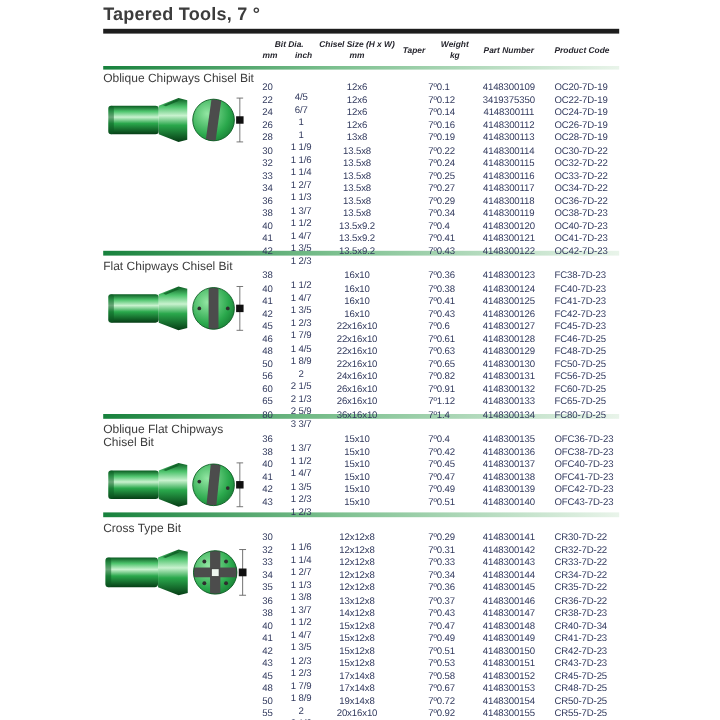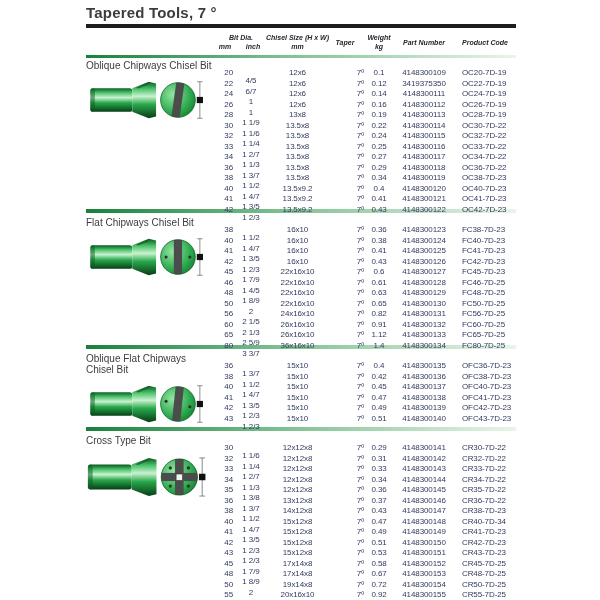--- a/index.html
+++ b/index.html
@@ -29,25 +29,25 @@
   .section { display:flex; }
   .sec-left { width:127px; }
   .sec-title { font-size:10px; line-height:11px; color:var(--title-gray,#3c3c3c); }
   .illus { margin-top:8px; }
   .illus svg { display:block; }
   .sec-rows { width:303px; }
 
   .row { display:grid; grid-template-columns:20px 36px 57px 38px 30px 60px 62px;
     height:10.5px; align-items:center; font-size:8px; line-height:10.5px;
     color:var(--text-navy,#323a5e); letter-spacing:-0.1px; white-space:nowrap; }
-  .c-mm { text-align:right; }
+  .c-mm { text-align:center; }
   .c-inch { text-align:center;margin-top:16px; }
   .c-ch { text-align:center; }
   .c-tp { text-align:right; }
-  .c-wt { text-align:center; }
+  .c-wt { }
   .c-pn { text-align:center; }
   .c-pc { text-align:left; padding-left:8px; }
 </style>
 </head>
 <body>
 
 <div class="page">
   <div class="content">
     <div class="title">Tapered Tools, 7 °</div>
     <div class="rule-black"></div>

